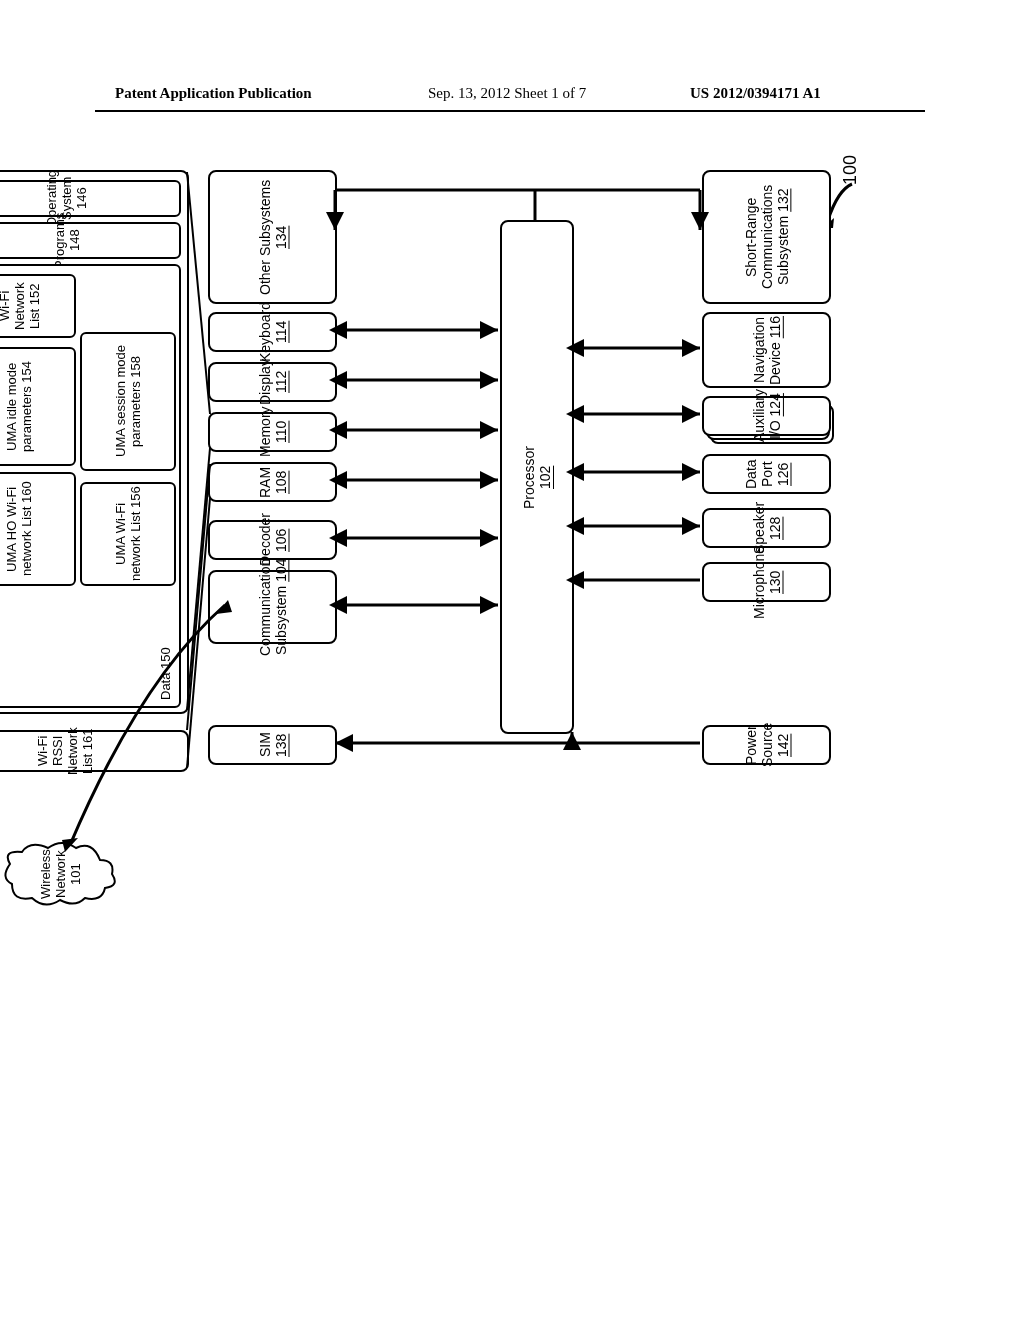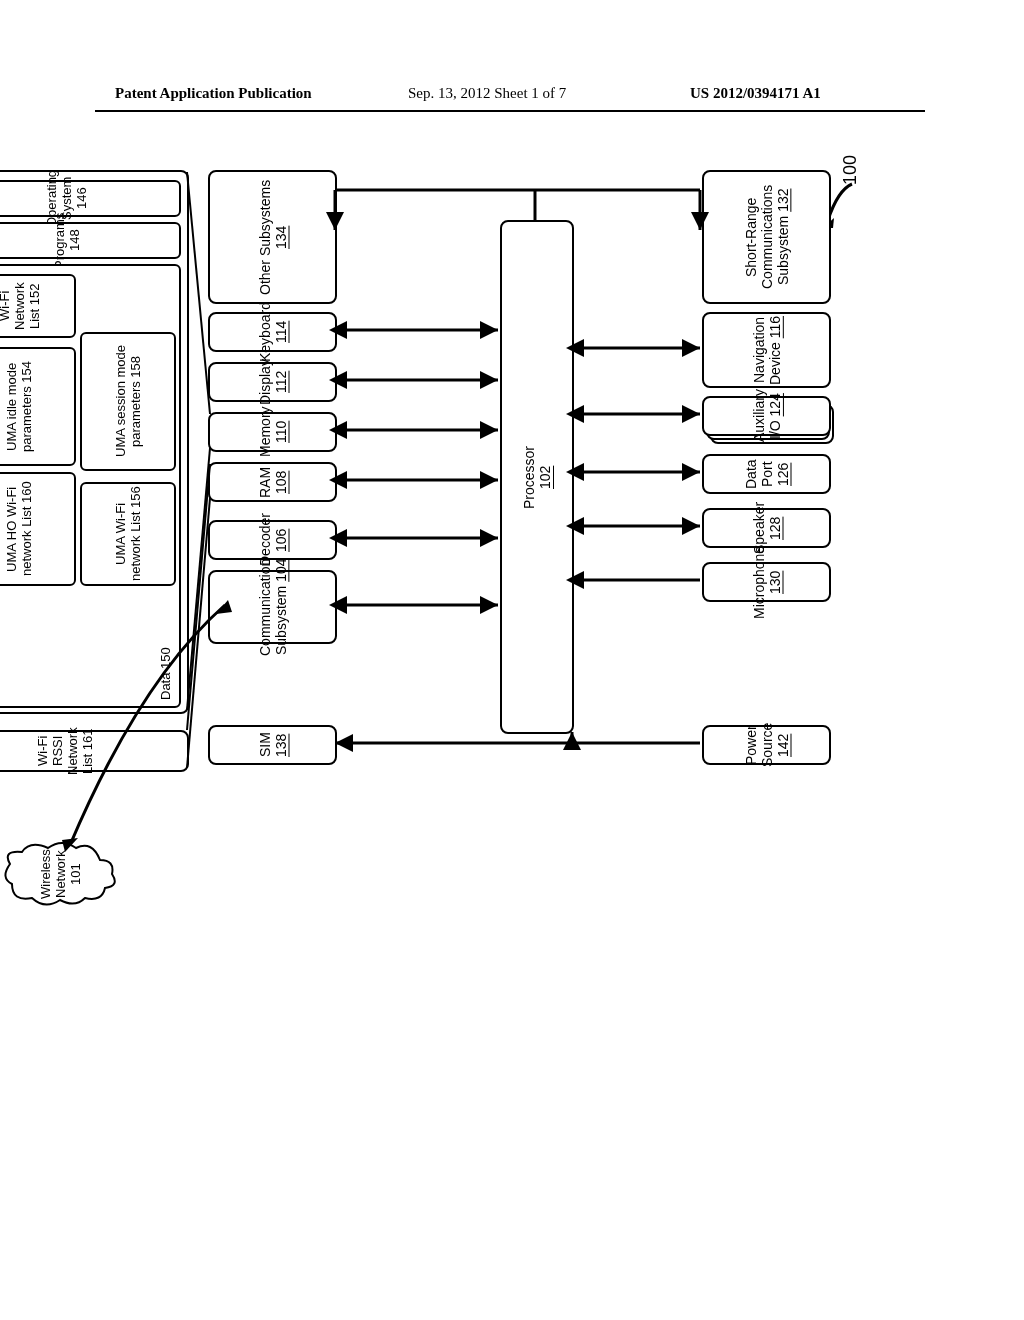--- a/index.html
+++ b/index.html
@@ -23,21 +23,21 @@
     font-size: 15px;
     font-family: "Times New Roman", serif;
   }
   .header-left {
     position: absolute;
     left: 115px;
     font-weight: bold;
   }
   .header-center {
     position: absolute;
-    left: 408px;
+    left: 428px;
   }
   .header-right {
     position: absolute;
     left: 690px;
     font-weight: bold;
   }
   .header-line {
     position: absolute;
     top: 110px;
     left: 95px;

